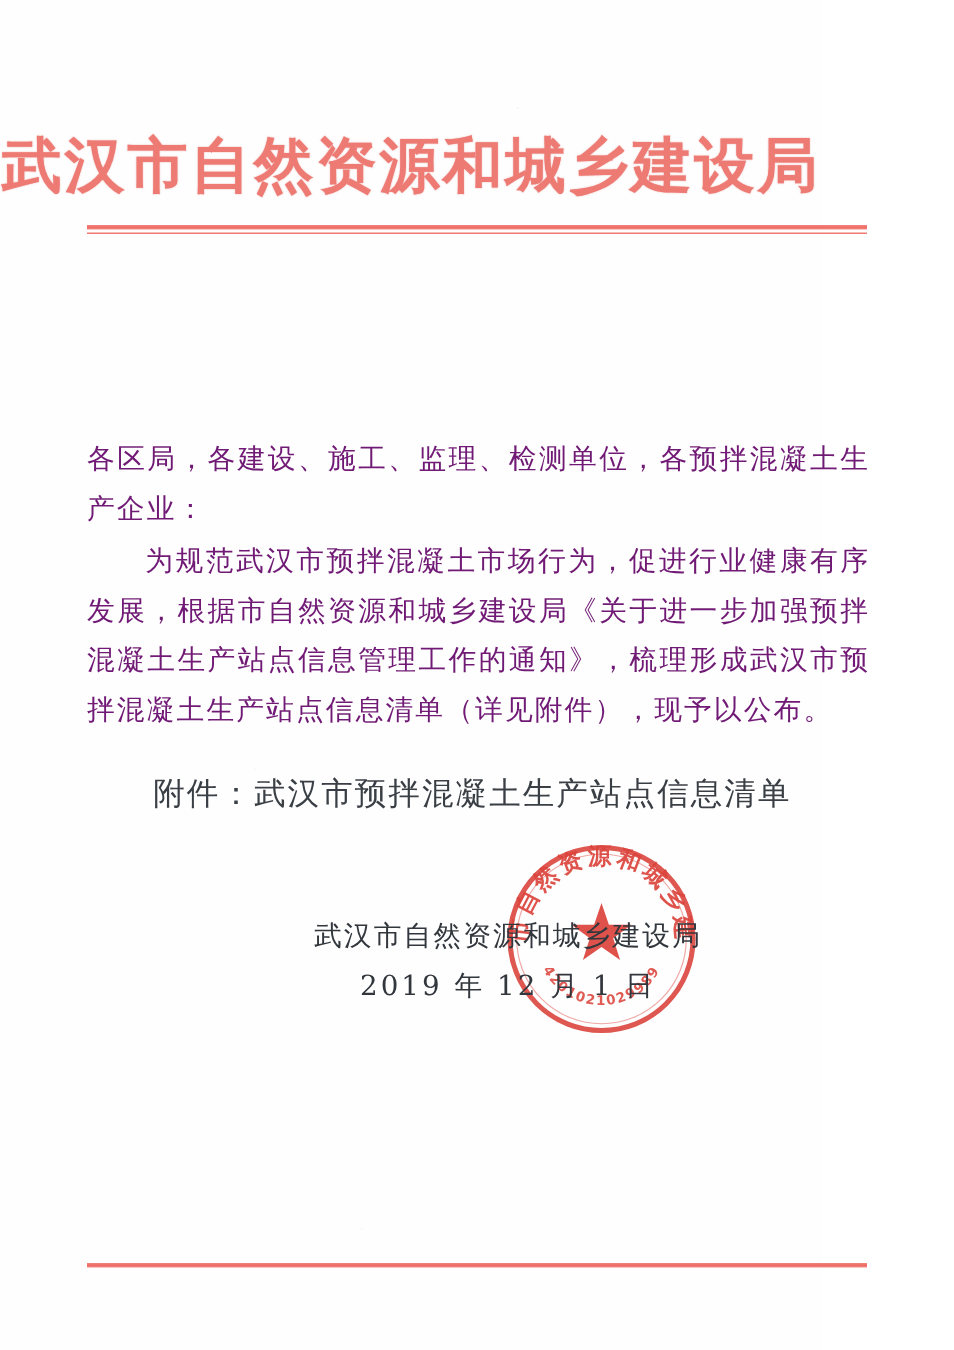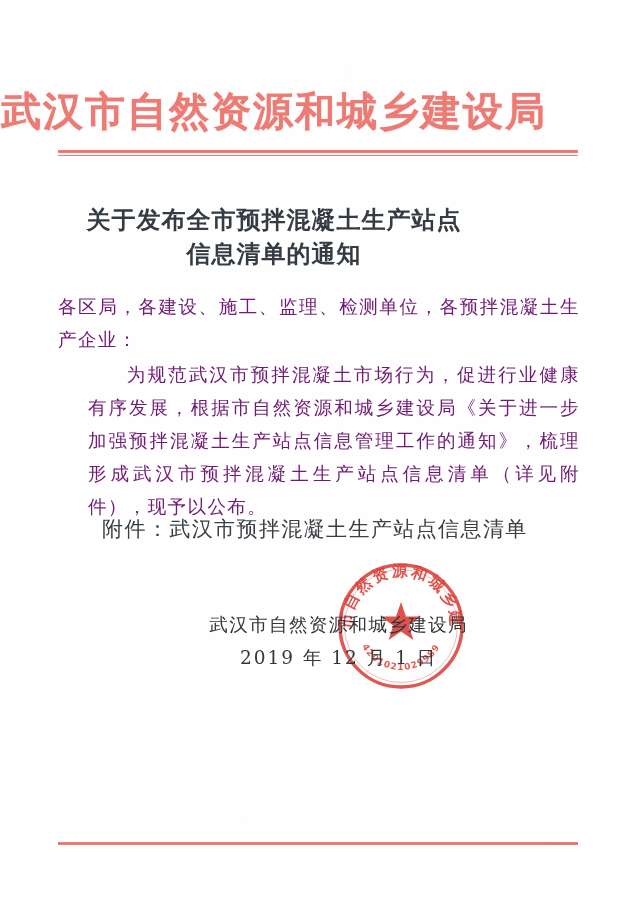--- a/index.html
+++ b/index.html
@@ -101,21 +101,21 @@
     top: 290px;
     font-size: 18.5px;
     line-height: 33px;
     letter-spacing: 1.4px;
     color: #701a75;
     text-align: justify;
     text-justify: inter-character;
   }
   .para { margin: 0 0 0 0; }
   .para + .para { margin-top: 2px; }
-  .para.indent { text-indent: 2.1em; margin-left: 30px; }
+  .para.indent { text-indent: 2.1em; }
 
   .attachment {
     position: absolute;
     left: 58px;
     width: 522px;
     top: 513px;
     font-size: 21px;
     line-height: 33px;
     letter-spacing: 1.4px;
     color: #3a3f45;
@@ -169,24 +169,20 @@
 
   <div class="masthead">
     <div class="masthead-title">武汉市自然资源和城乡建设局</div>
   </div>
 
   <div class="rule-double">
     <div class="bar-thick"></div>
     <div class="bar-thin"></div>
   </div>
 
-  <div class="doc-title">
-    <span class="line">关于发布全市预拌混凝土生产站点</span>
-    <span class="line">信息清单的通知</span>
-  </div>
 
   <div class="body-block">
     <p class="para">各区局，各建设、施工、监理、检测单位，各预拌混凝土生产企业：</p>
     <p class="para indent">为规范武汉市预拌混凝土市场行为，促进行业健康有序发展，根据市自然资源和城乡建设局《关于进一步加强预拌混凝土生产站点信息管理工作的通知》，梳理形成武汉市预拌混凝土生产站点信息清单（详见附件），现予以公布。</p>
   </div>
 
   <div class="attachment">附件：武汉市预拌混凝土生产站点信息清单</div>
 
   <div class="seal">
     <svg viewBox="0 0 132 132" xmlns="http://www.w3.org/2000/svg">

